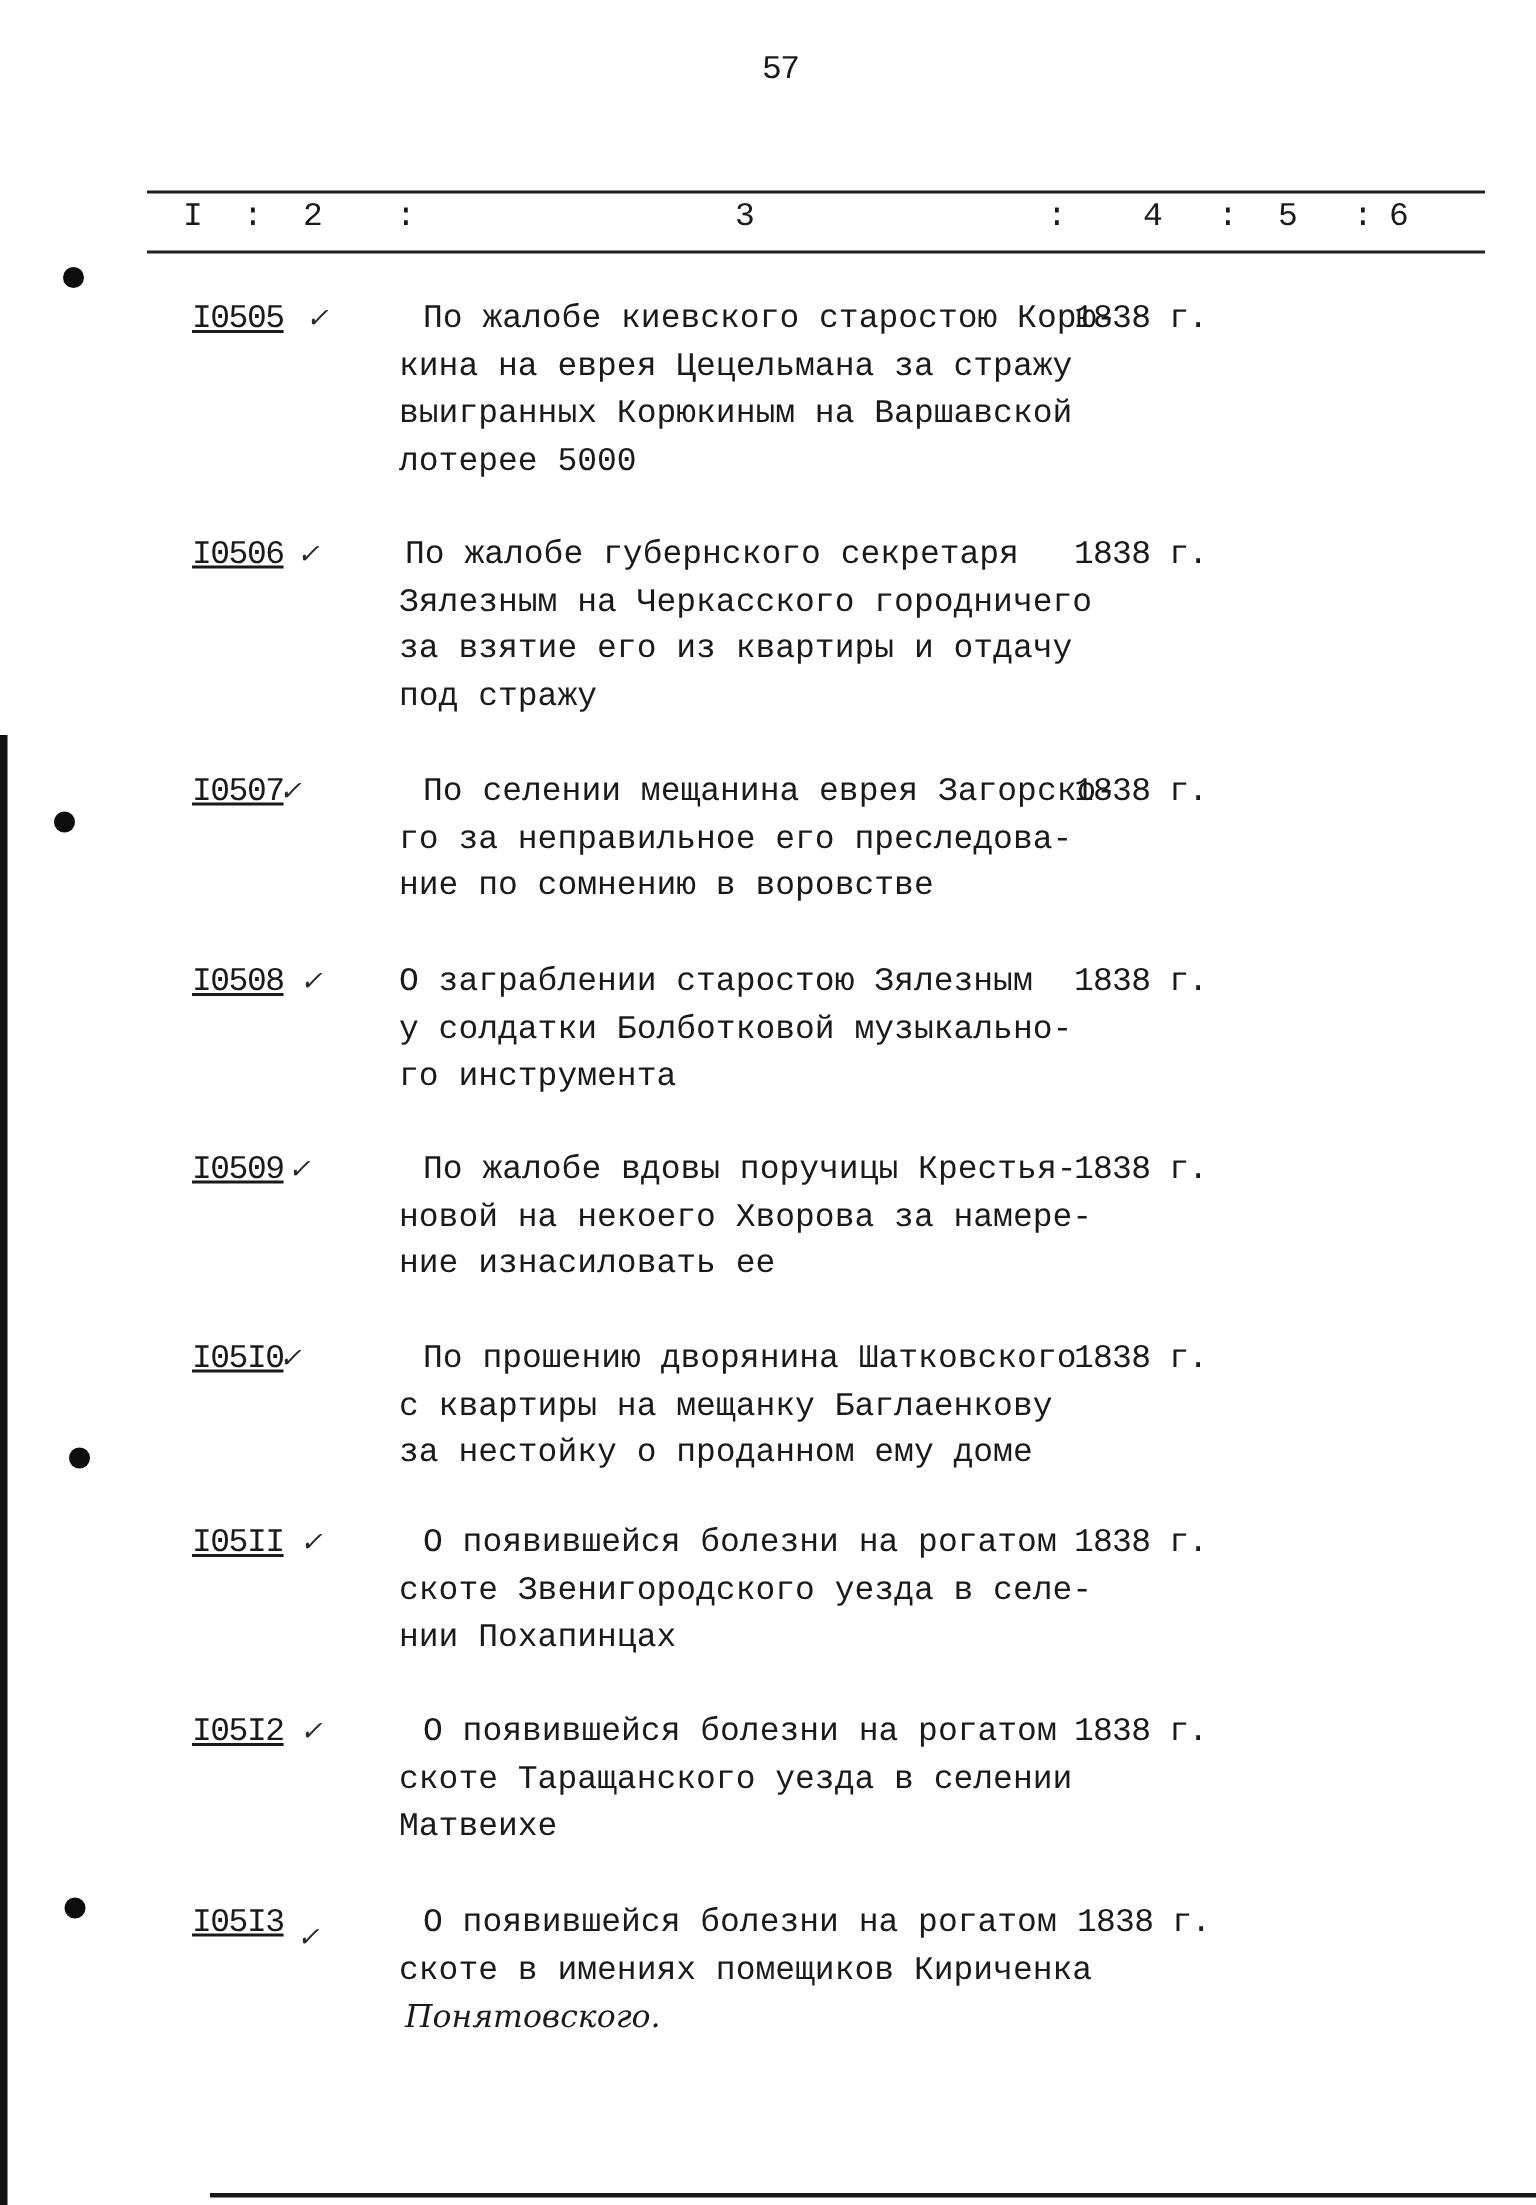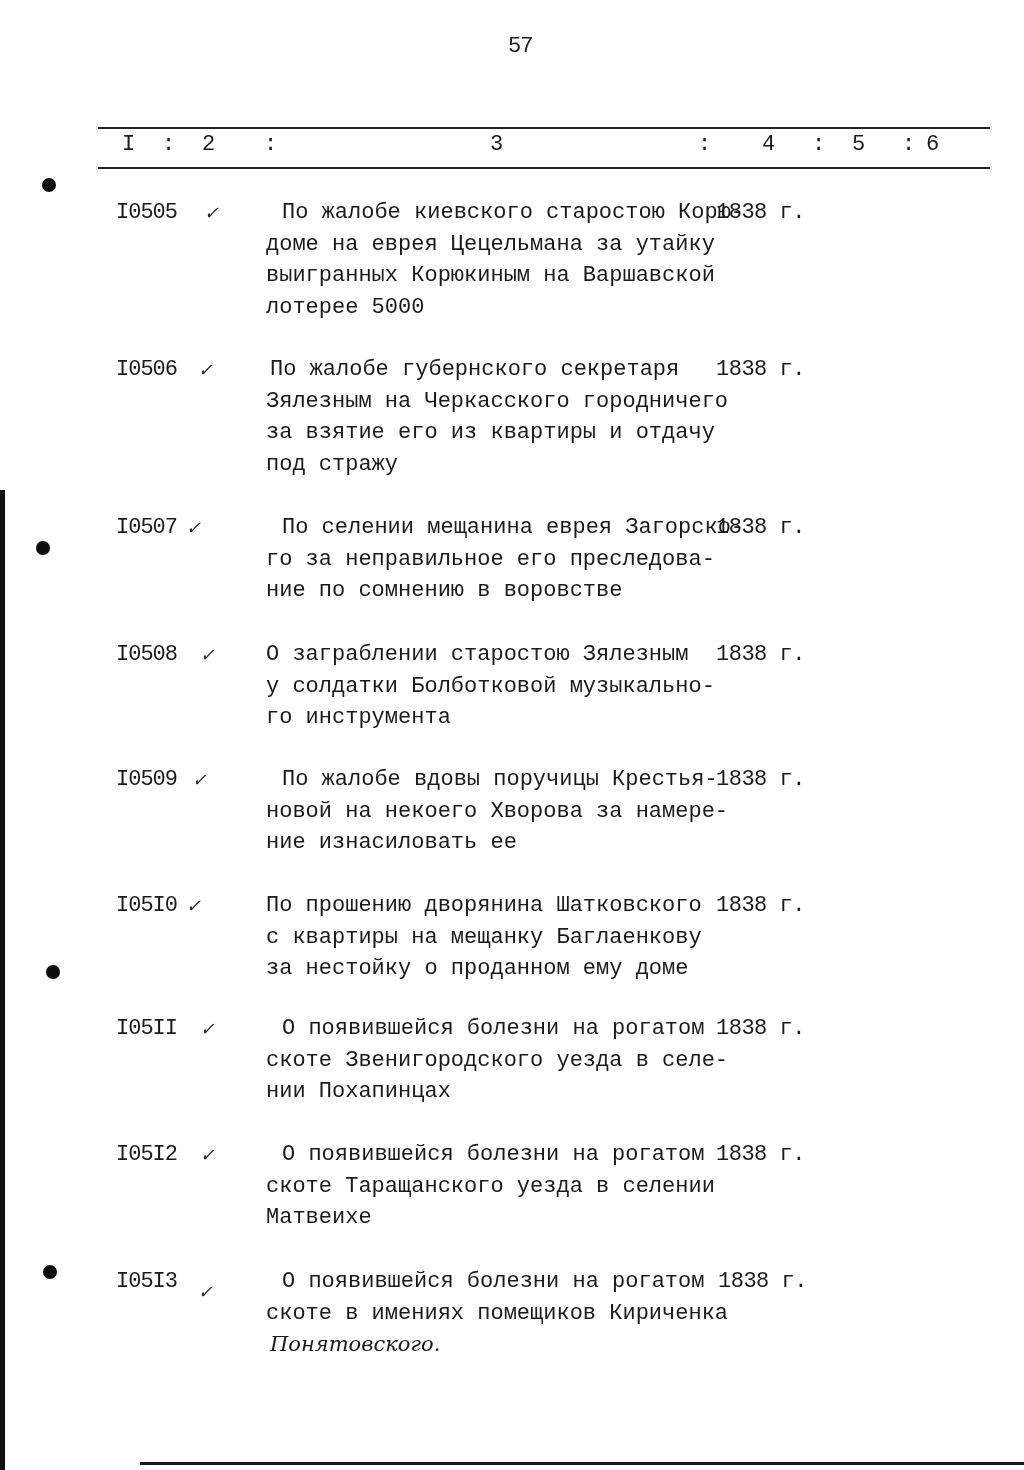--- a/index.html
+++ b/index.html
@@ -34,22 +34,23 @@
     height: 30px;
     font-size: 22px;
   }
   .header-row span { position: absolute; top: 0; }
   .record {
     position: absolute; left: 0; right: 0;
     font-size: 22px;
     line-height: 31.5px;
   }
   .record .num {
-    position: absolute; left: 116px; top: 0;
+    position: absolute; left: 128px; top: 0;
     letter-spacing: -1px;
+    text-decoration: underline;
   }
   .record .mark {
     position: absolute; top: 0;
     font-family: "DejaVu Serif", serif;
     font-style: italic;
     font-size: 18px;
     color: #2a2a2a;
   }
   .record .text {
     position: absolute; left: 266px; top: 0;
@@ -95,21 +96,21 @@
   <span style="left:754px;">5</span>
   <span style="left:804px;">:</span>
   <span style="left:828px;">6</span>
 </div>
 <div class="rule" style="top:167px;"></div>
 
 <div class="record" style="top:197px;">
   <span class="num">I0505</span>
   <span class="mark" style="left:204px;">✓</span>
   <div class="text"><span style="margin-left:16px">По жалобе киевского старостою Корю-</span>
-<span>доме на еврея Цецельмана за утайку</span>
+<span>кина на еврея Цецельмана за стражу</span>
 <span>выигранных Корюкиным на Варшавской</span>
 <span>лотерее 5000</span></div>
   <span class="year" style="left:716px;">1838 г.</span>
 </div>
 
 <div class="record" style="top:354px;">
   <span class="num">I0506</span>
   <span class="mark" style="left:198px;">✓</span>
   <div class="text"><span style="margin-left:4px">По жалобе губернского секретаря</span>
 <span>Зялезным на Черкасского городничего</span>
@@ -141,21 +142,21 @@
   <span class="mark" style="left:192px;">✓</span>
   <div class="text"><span style="margin-left:16px">По жалобе вдовы поручицы Крестья-</span>
 <span>новой на некоего Хворова за намере-</span>
 <span>ние изнасиловать ее</span></div>
   <span class="year">1838 г.</span>
 </div>
 
 <div class="record" style="top:890px;">
   <span class="num">I05I0</span>
   <span class="mark" style="left:186px;">✓</span>
-  <div class="text"><span style="">По прошению дворянина Шатковского</span>
+  <div class="text"><span style="margin-left:16px">По прошению дворянина Шатковского</span>
 <span>с квартиры на мещанку Баглаенкову</span>
 <span>за нестойку о проданном ему доме</span></div>
   <span class="year">1838 г.</span>
 </div>
 
 <div class="record" style="top:1013px;">
   <span class="num">I05II</span>
   <span class="mark" style="left:200px;">✓</span>
   <div class="text"><span style="margin-left:16px">О появившейся болезни на рогатом</span>
 <span>скоте Звенигородского уезда в селе-</span>

